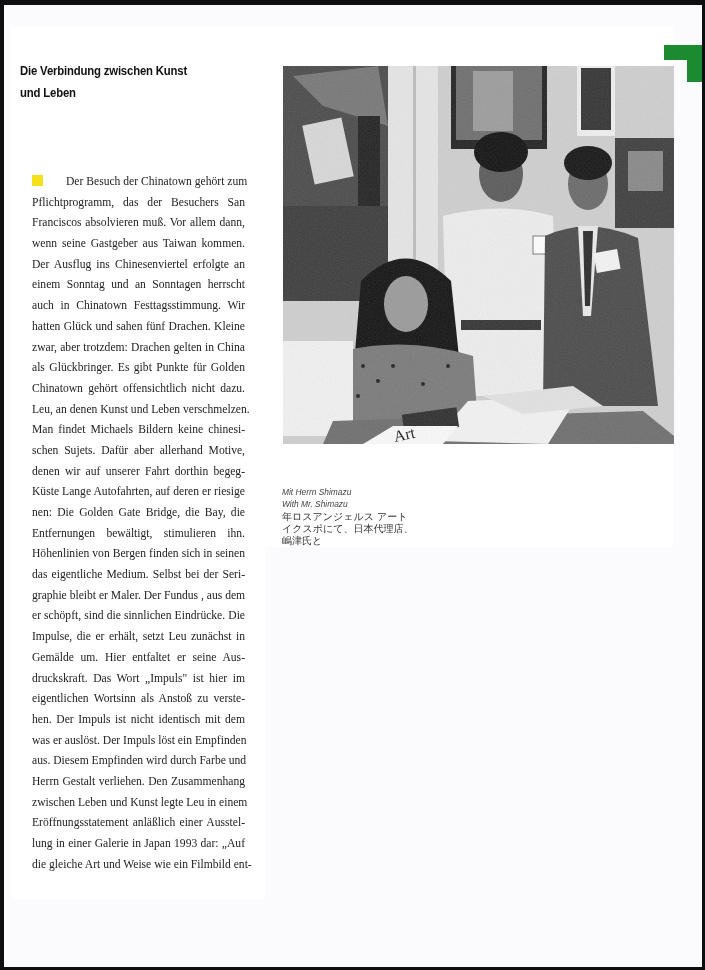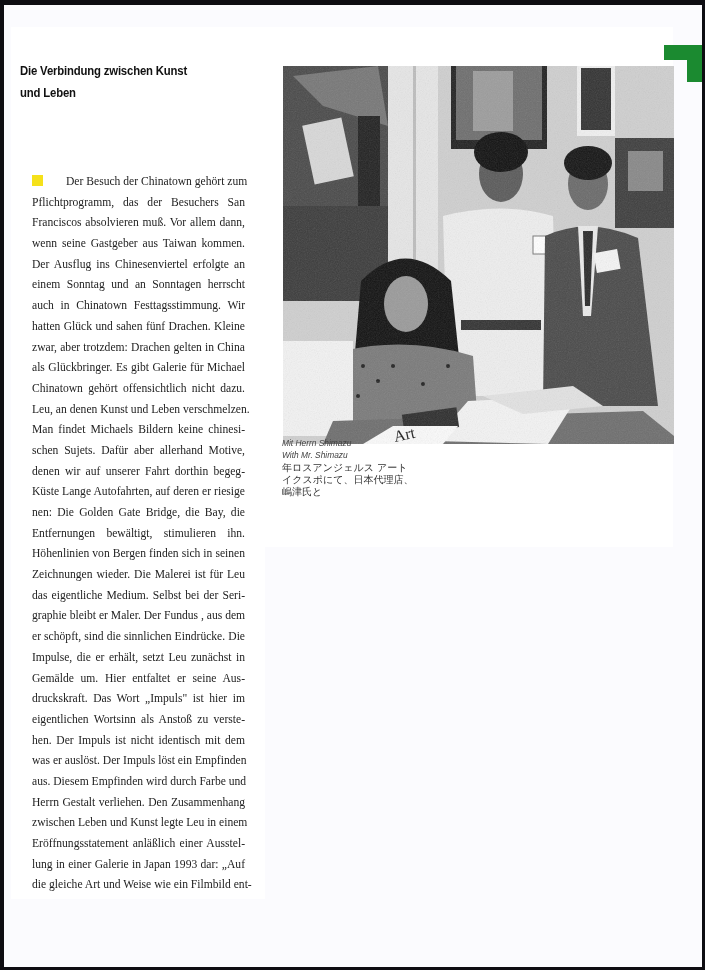--- a/index.html
+++ b/index.html
@@ -72,21 +72,21 @@
     .photo {
       position: absolute;
       left: 283px; top: 66px;
       width: 391px; height: 378px;
       background: #6c6c6c;
       overflow: hidden;
     }
     .photo svg { display: block; }
     .caption {
       position: absolute;
-      left: 282px; top: 437px;
+      left: 282px; top: 486px;
       width: 190px;
       font-size: 8.4px;
       line-height: 12.3px;
       color: #333;
     }
     .caption .it { font-style: italic; color: #444; }
     .caption .jp { font-family: "DejaVu Sans", sans-serif; font-size: 10px; color: #333; }
     .corner-mark {
       position: absolute;
       left: 664px; top: 45px;
@@ -119,31 +119,30 @@
 <div class="body-text" id="body-text">
     <span class="line"><span class="bullet-square" style="background: rgb(245, 225, 26);"></span><span>Der Besuch der Chinatown gehört zum</span></span>
     <span class="line">Pflichtprogramm, das der Besuchers San</span>
     <span class="line">Franciscos absolvieren muß. Vor allem dann,</span>
     <span class="line">wenn seine Gastgeber aus Taiwan kommen.</span>
     <span class="line">Der Ausflug ins Chinesenviertel erfolgte an</span>
     <span class="line">einem Sonntag und an Sonntagen herrscht</span>
     <span class="line">auch in Chinatown Festtagsstimmung. Wir</span>
     <span class="line">hatten Glück und sahen fünf Drachen. Kleine</span>
     <span class="line">zwar, aber trotzdem: Drachen gelten in China</span>
-    <span class="line">als Glückbringer. Es gibt Galerie für Michael</span>
+    <span class="line">als Glückbringer. Es gibt Punkte für Golden</span>
     <span class="line">Chinatown gehört offensichtlich nicht dazu.</span>
     <span class="line">Leu, an denen Kunst und Leben verschmelzen.</span>
     <span class="line">Man findet Michaels Bildern keine chinesi-</span>
     <span class="line">schen Sujets. Dafür aber allerhand Motive,</span>
     <span class="line">denen wir auf unserer Fahrt dorthin begeg-</span>
     <span class="line">Küste Lange Autofahrten, auf deren er riesige</span>
     <span class="line">nen: Die Golden Gate Bridge, die Bay, die</span>
     <span class="line">Entfernungen bewältigt, stimulieren ihn.</span>
     <span class="line">Höhenlinien von Bergen finden sich in seinen</span>
-    <span class="line">Zeichnungen wieder. Die Malerei ist für Leu</span>
     <span class="line">das eigentliche Medium. Selbst bei der Seri-</span>
     <span class="line">graphie bleibt er Maler. Der Fundus , aus dem</span>
     <span class="line">er schöpft, sind die sinnlichen Eindrücke. Die</span>
     <span class="line">Impulse, die er erhält, setzt Leu zunächst in</span>
     <span class="line">Gemälde um. Hier entfaltet er seine Aus-</span>
     <span class="line">druckskraft. Das Wort „Impuls" ist hier im</span>
     <span class="line">eigentlichen Wortsinn als Anstoß zu verste-</span>
     <span class="line">hen. Der Impuls ist nicht identisch mit dem</span>
     <span class="line">was er auslöst. Der Impuls löst ein Empfinden</span>
     <span class="line">aus. Diesem Empfinden wird durch Farbe und</span>

